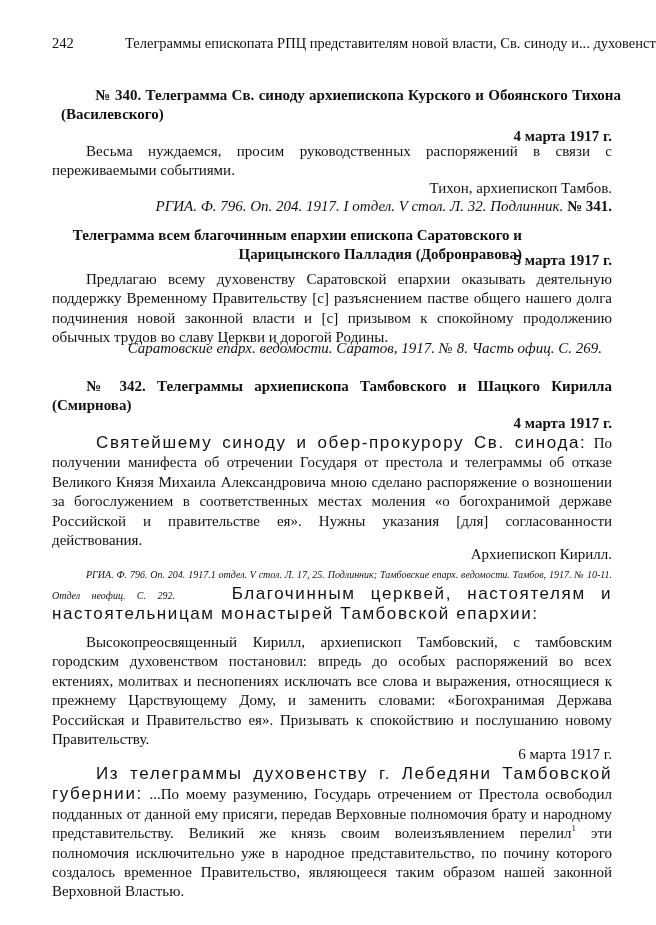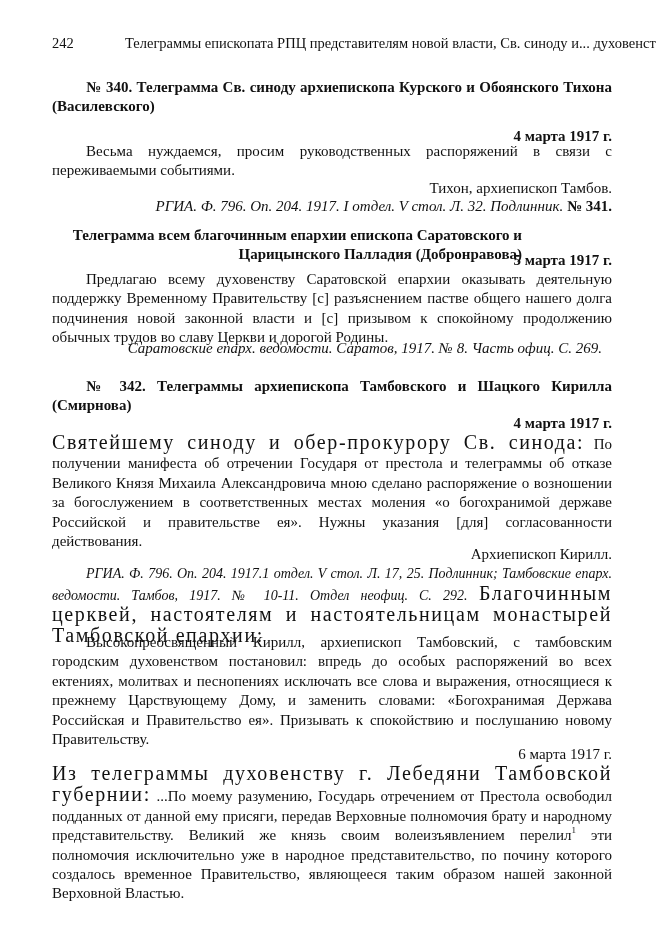--- a/index.html
+++ b/index.html
@@ -13,46 +13,46 @@
       position: absolute; top: 34px; left: 0; width: 560px;
       font-size: 14.5px; line-height: 18px; white-space: nowrap;
     }
     .running-head .pnum { display: inline-block; width: 73px; }
     .block { position: absolute; left: 0; width: 560px; font-size: 15px; line-height: 19.4px; }
     .just { text-align: justify; }
     .ind { text-indent: 34px; }
     .bold { font-weight: bold; }
     .ital { font-style: italic; text-align: right; }
     .right { text-align: right; }
-    .spaced { letter-spacing: 1.6px; font-family: Liberation Serif, serif; font-size: 20px; }
+    .spaced { letter-spacing: 1.6px; font-family: Liberation Sans, sans-serif; font-size: 17px; margin-left: 44px; }
     .last-left { text-align-last: left; }
     sup { font-size: 9px; line-height: 0; vertical-align: 7px; }
   </style>
 </head>
 <body>
 
 <div class="page">
 
   <div class="running-head">
     <span class="pnum">242</span><span>Телеграммы епископата РПЦ представителям новой власти, Св. синоду и... духовенству</span>
   </div>
 
-  <div class="block bold just ind last-left" style="top:78px;">№ 340. Телеграмма Св. синоду архиепископа Курского и Обоянского Тихона (Василевского)</div>
+  <div class="block bold just ind last-left" style="top:86px;margin-left:9px;">№ 340. Телеграмма Св. синоду архиепископа Курского и Обоянского Тихона (Василевского)</div>
   <div class="block bold right" style="top:127px;">4 марта 1917 г.</div>
   <div class="block just ind last-left" style="top:142px;">Весьма нуждаемся, просим руководственных распоряжений в связи с переживаемыми событиями.</div>
   <div class="block right" style="top:179px;">Тихон, архиепископ Тамбов.</div>
   <div class="block right" style="top:197px;"><span class="ital">РГИА. Ф. 796. Оп. 204. 1917. I отдел. V стол. Л. 32. Подлинник.</span> <span class="bold">№ 341.</span></div>
 
   <div class="block bold" style="top:226px; width:470px;text-align:right;">Телеграмма всем благочинным епархии епископа Саратовского и Царицынского Палладия (Добронравова)</div>
   <div class="block bold right" style="top:251px;">5 марта 1917 г.</div>
   <div class="block just ind last-left" style="top:270px;">Предлагаю всему духовенству Саратовской епархии оказывать деятельную поддержку Временному Правительству [с] разъяснением пастве общего нашего долга подчинения новой законной власти и [с] призывом к спокойному продолжению обычных трудов во славу Церкви и дорогой Родины.</div>
   <div class="block ital right" style="top:339px; padding-right:10px; box-sizing:border-box;">Саратовские епарх. ведомости. Саратов, 1917. № 8. Часть офиц. С. 269.</div>
 
   <div class="block bold just ind last-left" style="top:377px;">№ 342. Телеграммы архиепископа Тамбовского и Шацкого Кирилла (Смирнова)</div>
   <div class="block bold right" style="top:414px;">4 марта 1917 г.</div>
   <div class="block just last-left" style="top:433px;"><span class="spaced">Святейшему синоду и обер-прокурору Св. синода:</span> <span>По получении манифеста об отречении Государя от престола и телеграммы об отказе Великого Князя Михаила Александровича мною сделано распоряжение о возношении за богослужением в соответственных местах моления «о богохранимой державе Российской и правительстве ея». Нужны указания [для] согласованности действования.</span></div>
   <div class="block right" style="top:545px;">Архиепископ Кирилл.</div>
-  <div class="block just ind last-left" style="top:564px; line-height:18.5px;"><span class="ital" style="font-size:14px;">РГИА. Ф. 796. Оп. 204. 1917.1 отдел. V стол. Л. 17, 25. Подлинник; Тамбовские епарх. ведомости. Тамбов, 1917. № 10-11. Отдел неофиц. С. 292.</span> <span class="spaced">Благочинным церквей, настоятелям и настоятельницам монастырей Тамбовской епархии:</span></div>
+  <div class="block just ind last-left" style="top:564px; line-height:18.5px;"><span class="ital" style="font-size:10px;">РГИА. Ф. 796. Оп. 204. 1917.1 отдел. V стол. Л. 17, 25. Подлинник; Тамбовские епарх. ведомости. Тамбов, 1917. № 10-11. Отдел неофиц. С. 292.</span> <span class="spaced">Благочинным церквей, настоятелям и настоятельницам монастырей Тамбовской епархии:</span></div>
   <div class="block just ind last-left" style="top:633px;">Высокопреосвященный Кирилл, архиепископ Тамбовский, с тамбовским городским духовенством постановил: впредь до особых распоряжений во всех ектениях, молитвах и песнопениях исключать все слова и выражения, относящиеся к прежнему Царствующему Дому, и заменить словами: «Богохранимая Держава Российская и Правительство ея». Призывать к спокойствию и послушанию новому Правительству.</div>
   <div class="block right" style="top:745px;">6 марта 1917 г.</div>
   <div class="block just last-left" style="top:764px;"><span class="spaced">Из телеграммы духовенству г. Лебедяни Тамбовской губернии:</span> <span>...По моему разумению, Государь отречением от Престола освободил подданных от данной ему присяги, передав Верховные полномочия брату и народному представительству. Великий же князь своим волеизъявлением перелил</span><sup>1</sup><span> эти полномочия исключительно уже в народное представительство, по почину которого создалось временное Правительство, являющееся таким образом нашей законной Верховной Властью.</span></div>
 
 </div>
 
 </body></html>

